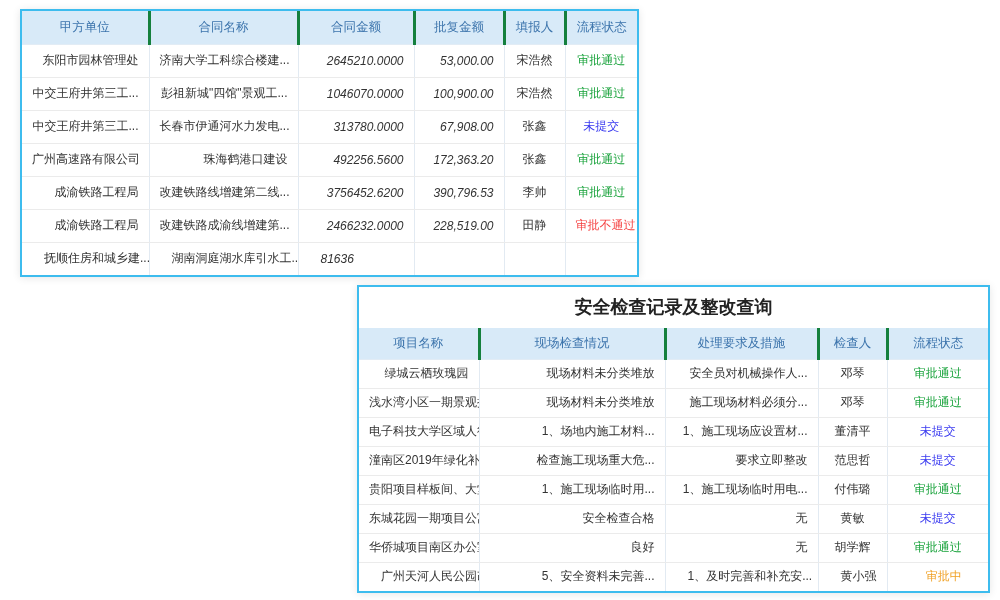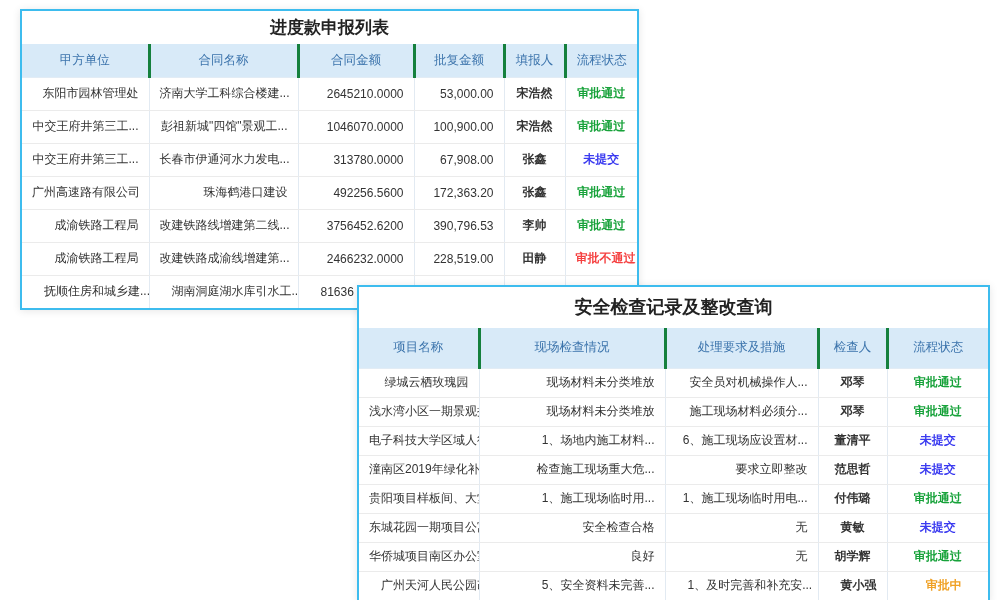--- a/index.html
+++ b/index.html
@@ -37,51 +37,50 @@
     background: #d8eaf8;
     color: #3c74ac;
     font-weight: normal;
     font-size: 12.5px;
     text-align: center;
     border-right: 3px solid #15803d;
     border-bottom: 1px solid #e2ecf5;
     overflow: hidden; white-space: nowrap;
   }
   .panel1 th { height: 33px; }
-  .panel2 th { height: 40px; }
+  .panel2 th { height: 31px; }
   table.grid th:last-child { border-right: none; }
 
   table.grid td {
     color: #333333;
     border-right: 1px solid #e2eaf2;
     border-bottom: 1px solid #ebebeb;
     padding: 0 10px;
     overflow: hidden;
     white-space: nowrap;
     text-overflow: clip;
   }
   .panel1 td { height: 33px; }
   .panel2 td { height: 29px; }
   table.grid td:last-child { border-right: none; }
   table.grid tr:last-child td { border-bottom: none; padding-left: 22px; }
 
   td.al-left   { text-align: right; }
   td.al-right  { text-align: right; }
-  td.al-center { text-align: center; font-weight: bold; }
+  td.al-center { text-align: center; }
   td.kind-link { color: #3494e6; }
   td.kind-name { color: #3494e6; }
-  td.kind-num  { color: #333333; }
+  td.kind-num  { color: #333333; font-style: italic; }
   td.no-pad-r  { padding-right: 0; margin-left: 22px; }
   td.clip-left { text-align: left; margin-left: 16px; }
 </style>
 </head>
 <body>
 
 <div class="panel panel1">
-  <div class="panel-title">进度款申报列表</div>
   <table class="grid">
       <colgroup>
         <col style="width: 127px;">
         <col style="width: 149px;">
         <col style="width: 116px;">
         <col style="width: 90px;">
         <col style="width: 61px;">
         <col style="width: 72px;">
       </colgroup>
       <thead>
@@ -185,21 +184,21 @@
         <tr>
           <td class="al-left kind-link no-pad-r">浅水湾小区一期景观提升</td>
           <td class="al-left kind-plain">现场材料未分类堆放</td>
           <td class="al-left kind-plain">施工现场材料必须分...</td>
           <td class="al-center kind-name">邓琴</td>
           <td class="al-center kind-status" style="color: rgb(23, 162, 58);">审批通过</td>
         </tr>
         <tr>
           <td class="al-left kind-link no-pad-r">电子科技大学区域人行道</td>
           <td class="al-left kind-plain">1、场地内施工材料...</td>
-          <td class="al-left kind-plain">6、施工现场应设置材...</td>
+          <td class="al-left kind-plain">1、施工现场应设置材...</td>
           <td class="al-center kind-name">董清平</td>
           <td class="al-center kind-status" style="color: rgb(59, 59, 240);">未提交</td>
         </tr>
         <tr>
           <td class="al-left kind-link no-pad-r">潼南区2019年绿化补贴项目</td>
           <td class="al-left kind-plain">检查施工现场重大危...</td>
           <td class="al-left kind-plain">要求立即整改</td>
           <td class="al-center kind-name">范思哲</td>
           <td class="al-center kind-status" style="color: rgb(59, 59, 240);">未提交</td>
         </tr>

